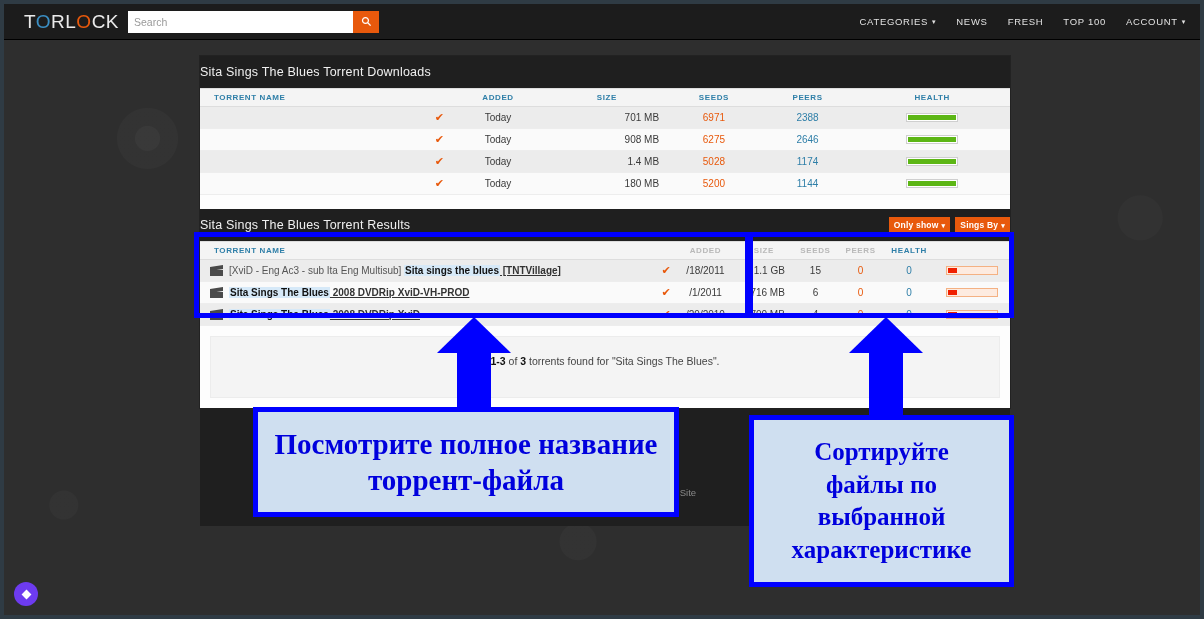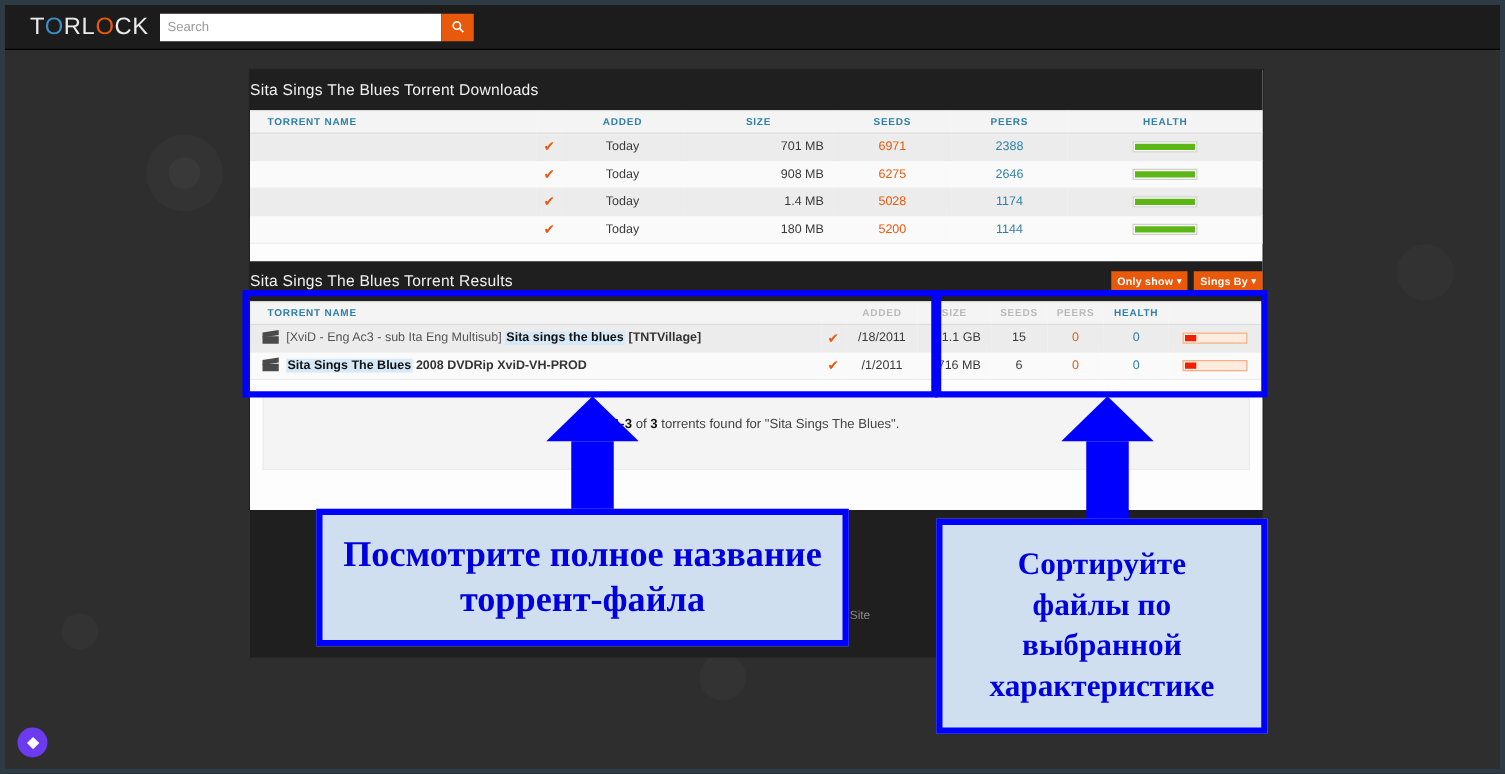--- a/index.html
+++ b/index.html
@@ -119,21 +119,21 @@
     content:""; position:absolute; left:0; bottom:0; width:13px; height:6px;
     background:#4a4a4a;
   }
   .clap:after {
     content:""; position:absolute; left:0; top:0; width:13px; height:4px;
     background:#4a4a4a; transform:skewY(-9deg); transform-origin:left bottom;
   }
   .tname { font-size:10px; color:#333; }
   .tname .hl { background:#d6e9f8; font-weight:bold; color:#111; padding:0 1px; }
   .tname .bracket { color:#555; }
-  .tname b { font-weight:bold; }
+  .tname b { font-weight:bold;text-decoration:underline; }
 
   
   #resfooter {
     height:62px; margin:10px; border:1px solid #ececec; background:#f4f4f4;
   }
   #countline {
     text-align:center; font-size:10.5px; color:#444; padding-top:18px;
   }
   #countline b { color:#111; }
 
@@ -205,20 +205,39 @@
     <div id="searchwrap">
       <input id="searchinput" type="text" placeholder="Search" style="">
       <button id="searchbtn">
         <svg width="11" height="11" viewBox="0 0 16 16" aria-hidden="true">
           <circle cx="6.5" cy="6.5" r="4.3" fill="none" stroke="#fff" stroke-width="1.8"></circle>
           <line x1="9.8" y1="9.8" x2="14" y2="14" stroke="#fff" stroke-width="2"></line>
         </svg>
       </button>
     </div>
 
+    <div id="nav">
+      <div class="navitem">
+        <span>CATEGORIES</span>
+        <span class="caret">▾</span>
+      </div>
+      <div class="navitem">
+        <span>NEWS</span>
+      </div>
+      <div class="navitem">
+        <span>FRESH</span>
+      </div>
+      <div class="navitem">
+        <span>TOP 100</span>
+      </div>
+      <div class="navitem">
+        <span>ACCOUNT</span>
+        <span class="caret">▾</span>
+      </div>
+    </div>
   </div>
 
   <div id="content">
 
     <div class="panel-title">
       <span>Sita Sings The Blues Torrent Downloads</span>
     </div>
     <table>
       <thead>
         <tr>
@@ -338,20 +357,36 @@
           <td class="size">716 MB</td>
           <td>6</td>
           <td class="seeds">0</td>
           <td class="peers">0</td>
           <td>
               <div class="hbar low">
                 <i style="width:18%"></i>
               </div>
             </td>
         </tr>
+        <tr>
+          <td class="name">
+            <span class="clap"></span><span class="tname"><span class="bracket"></span><span class="hl">Sita Sings The Blues</span><b> 2008 DVDRip XviD</b></span>
+          </td>
+          <td class="chk">✔</td>
+          <td>/29/2010</td>
+          <td class="size">700 MB</td>
+          <td>4</td>
+          <td class="seeds">0</td>
+          <td class="peers">0</td>
+          <td>
+              <div class="hbar low">
+                <i style="width:18%"></i>
+              </div>
+            </td>
+        </tr>
       </tbody>
     </table>
 
     <div id="resfooter">
       <div id="countline">
         <b>1-3</b><span> of </span><b>3</b><span> torrents found for </span><span>"Sita Sings The Blues".</span>
       </div>
     </div>
   </div>
 

